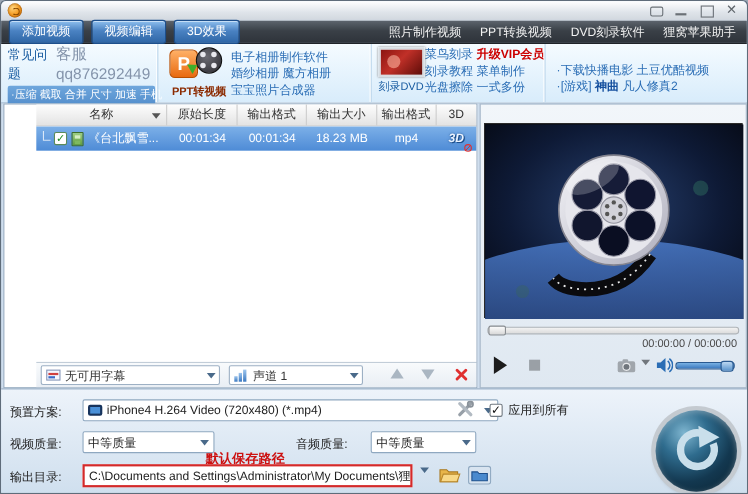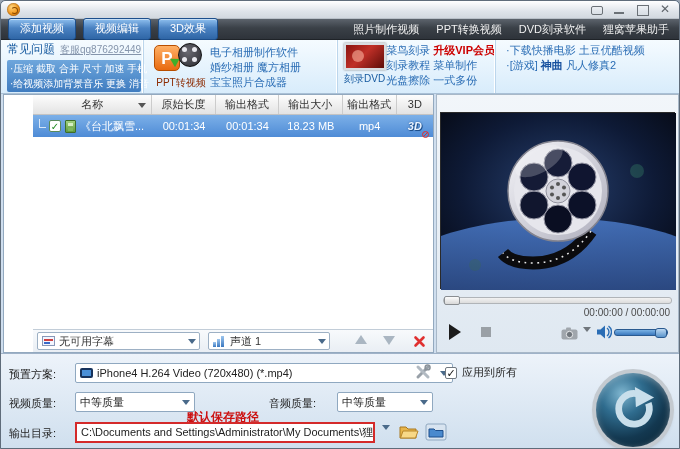--- a/index.html
+++ b/index.html
@@ -34,46 +34,46 @@
   .tb-menu span { font-size:11px; color:#f2f2f2; cursor:pointer; white-space:nowrap; }
 
   
   .promo { position:absolute; left:0; top:39px; width:100%; height:54px;
     background:linear-gradient(#f5fbff,#d8ecfb); border-bottom:1px solid #a9c0d6; display:flex; }
   .psec { position:relative; height:100%; }
   .psec + .psec { border-left:1px solid #bcd6ec; box-shadow:-1px 0 0 #ffffff; }
   .faq { width:142px; padding:1px 0 0 6px; }
   .faq-row { display:flex; align-items:baseline; gap:5px; }
   .faq-title { font-size:12px; color:#15599f; cursor:pointer; }
-  .faq-qq { font-size:10px; color:#8494ab;text-decoration:underline; }
+  .faq-qq { font-size:14px; color:#8494ab; }
   .faq-hl { width:134px; margin-top:2px; background:linear-gradient(#6ea6dc,#3f7cc0); border-radius:2px; padding:1px 3px; }
   .faq-hl div { font-size:10px; color:#fff; line-height:15px; white-space:nowrap; cursor:pointer; }
   .ppt { width:194px; display:flex; padding:3px 0 0 8px; }
   .ppt-iconblock { width:58px; text-align:center; position:relative; cursor:pointer; }
   .ppt-p { position:absolute; left:2px; top:2px; width:26px; height:26px; border-radius:5px;
     background:linear-gradient(#ffb066,#e86a10); border:1px solid #b84e00; color:#fff; font-weight:bold; font-size:17px; line-height:25px; text-align:center; }
   .ppt-reel { position:absolute; left:26px; top:0px; width:24px; height:24px; border-radius:50%;
     background:radial-gradient(circle at 40% 35%, #6a6a72, #2a2a30); border:1px solid #111; }
   .ppt-reel i { position:absolute; width:5px; height:5px; border-radius:50%; background:#e8e8ee; }
   .ppt-arrow { position:absolute; left:20px; top:13px; width:0; height:0;
     border-left:8px solid #3fae2a; border-top:5px solid transparent; border-bottom:5px solid transparent; transform:rotate(-30deg); }
-  .ppt-label { position:absolute; left:0; bottom:3px; width:58px; font-size:10px; font-weight:normal; color:#8b2a00; }
+  .ppt-label { position:absolute; left:0; bottom:3px; width:58px; font-size:10px; font-weight:bold; color:#8b2a00; }
   .ppt-lines { padding-top:2px; }
   .ppt-lines div, .extras div { font-size:11px; color:#2a6db5; line-height:15px; white-space:nowrap; cursor:pointer; }
   .dvd { width:158px; display:flex; padding:3px 0 0 6px; }
   .dvd-block { width:50px; position:relative; cursor:pointer; }
   .dvd-thumb { width:42px; height:27px; border:2px solid #d8dde2; box-shadow:0 0 2px #888;
     background:linear-gradient(135deg,#8a1410 0%, #c03028 45%, #5c0c08 100%); position:relative; }
   .dvd-thumb::after { content:""; position:absolute; left:6px; top:5px; width:12px; height:12px; border-radius:50%; background:rgba(255,190,170,.55); }
   .dvd-label { font-size:10px; color:#15599f; margin-top:2px; }
   .dvd-lines { padding-top:0; }
   .dvd-lines .row { font-size:11px; line-height:15px; white-space:nowrap; }
   .dvd-lines .a { color:#2a6db5; cursor:pointer; }
   .dvd-lines .vip { color:#cc0000; font-weight:bold; cursor:pointer; }
-  .extras { flex:1; padding:3px 0 0 10px; }
+  .extras { flex:1; padding:17px 0 0 10px; }
   .extras .game { font-weight:bold; color:#154f9e; }
 
   
   .filelist { position:absolute; left:2px; top:93px; width:431px; height:259px;
     background:#fff; border:1px solid #93a9bf;padding-left:29px; }
   .fl-header { display:flex; height:20px; background:linear-gradient(#fdfdfd,#e3e3e3);
     border-bottom:1px solid #c3c3c3; }
   .fl-h { font-size:11px; color:#333; line-height:19px; text-align:center; border-right:1px solid #cccccc; position:relative; cursor:pointer; }
   .c-name{width:128px;} .c-orig{width:68px;} .c-clip{width:68px;} .c-size{width:68px;} .c-fmt{width:58px;} .c-3d{width:39px;border-right:none;}
   .sort-arrow { position:absolute; right:5px; top:8px; width:0; height:0;

